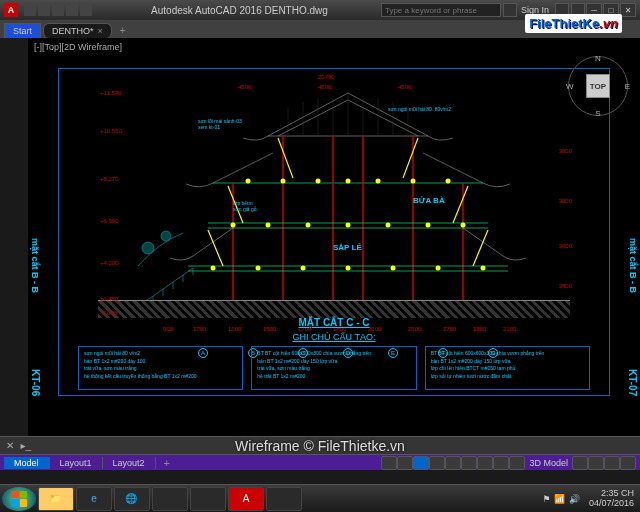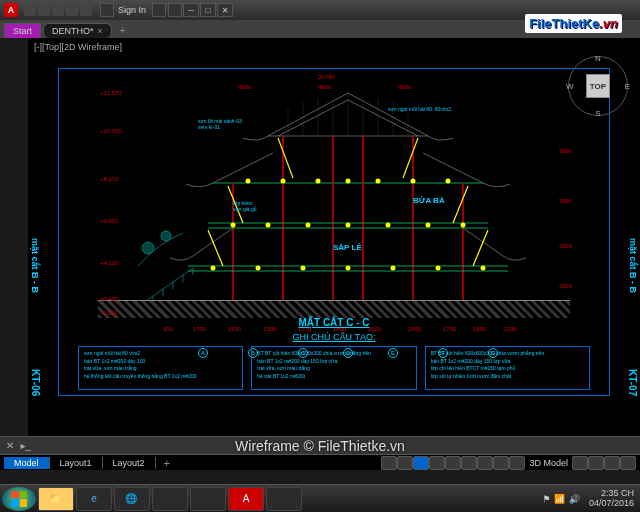--- a/index.html
+++ b/index.html
@@ -8,21 +8,21 @@
   .titlebar { height: 20px; background: linear-gradient(#4a4a4a, #2a2a2a); display: flex; align-items: center; color: #ccc; font-size: 10px; padding: 0 4px; }
   .titlebar .logo { width: 14px; height: 14px; background: #c00; margin-right: 6px; display: flex; align-items: center; justify-content: center; color: #fff; font-weight: bold; font-size: 9px; }
   .titlebar .title { flex: 1; text-align: center; }
   .titlebar .search { width: 120px; height: 14px; background: #222; border: 1px solid #555; color: #888; font-size: 8px; padding: 0 3px; }
   .titlebar .tbtn { width: 14px; height: 14px; background: #333; margin-left: 2px; border: 1px solid #555; }
   .titlebar .signin { margin: 0 4px; font-size: 9px; }
   .titlebar .winbtns { display: flex; }
   .titlebar .winbtn { width: 16px; height: 14px; background: #333; margin-left: 1px; border: 1px solid #555; display:flex;align-items:center;justify-content:center;font-size:8px; }
   
   .tabs { height: 18px; background: #404040; display: flex; align-items: flex-end; padding: 0 4px; gap: 2px; }
-  .tab { padding: 2px 8px; background: #a21caf; color: #ccc; font-size: 9px; border: 1px solid #555; border-bottom: none; }
+  .tab { padding: 2px 8px; background: #1d4ed8; color: #ccc; font-size: 9px; border: 1px solid #555; border-bottom: none; }
   .tab.active { background: #1a1a1a; border-radius: 6px; }
   .tab .x { margin-left: 4px; color: #888; }
   .tab-add { padding: 2px 6px; color: #888; font-size: 10px; }
   
   .canvas { position: relative; height: 398px; background: #000; overflow: hidden; margin-left: 28px; }
   .viewport-label { position: absolute; top: 4px; left: 6px; color: #aaa; font-size: 9px; }
   
   .drawing { position: absolute; top: 30px; left: 30px; right: 30px; bottom: 40px; }
   .border-frame { position: absolute; inset: 0; border: 1px solid #06c; }
   
@@ -59,21 +59,21 @@
   
   .watermark1 { position: absolute; top: 14px; right: 18px; background: #fff; color: #0066cc; font-size: 13px; font-weight: bold; padding: 2px 4px; border-radius: 2px; text-shadow: 1px 1px 0 #004; z-index: 50; }
   .watermark1 .vn { color: #c00; font-size: 13px; font-style: italic; }
   .watermark2 { position: absolute; bottom: 58px; left: 50%; transform: translateX(-50%); color: rgba(255,255,255,0.85); font-size: 14px; z-index: 50; text-shadow: 0 0 3px #000; }
   
   .cmdline { height: 18px; background: #353535; display: flex; align-items: center; padding: 0 6px; gap: 6px; border-top: 1px solid #555; }
   .cmdline .x { color: #aaa; font-size: 10px; }
   .cmdline .chev { color: #aaa; font-size: 10px; }
   .cmdline input { flex: 1; background: transparent; border: none; color: #888; font-size: 10px; font-style: italic; outline: none; }
   
-  .layouttabs { height: 16px; background: #000000; display: flex; align-items: center; padding: 0 4px; gap: 0; border-top: 1px solid #555; }
+  .layouttabs { height: 16px; background: #4c1d95; display: flex; align-items: center; padding: 0 4px; gap: 0; border-top: 1px solid #555; }
   .ltab { padding: 1px 10px; color: #ccc; font-size: 9px; border-right: 1px solid #555; }
   .ltab.active { background: #0066cc; color: #fff; }
   .ltab-add { padding: 1px 8px; color: #888; font-size: 11px; }
   .sbtn { width: 16px; height: 14px; background: #3a3a3a; border: 1px solid #555; border-radius: 2px; }
   .sbtn.on { background: #0066cc; }
   .slabel { color: #ccc; font-size: 9px; padding: 0 4px; }
   
   .taskbar { position: absolute; bottom: 0; left: 0; right: 0; height: 28px; background: linear-gradient(#3a3a3a, #1a1a1a); display: flex; align-items: center; padding: 0 2px; gap: 2px; border-top: 1px solid #555; }
   .start { width: 34px; height: 24px; background: radial-gradient(circle, #4a8 30%, #046 100%); border-radius: 50%; display:flex;align-items:center;justify-content:center; }
   .start-flag { width: 16px; height: 16px; display: grid; grid-template: 1fr 1fr / 1fr 1fr; gap: 1px; }
@@ -87,20 +87,22 @@
 </head>
 <body>
 
 <div class="titlebar">
   <div class="logo">A</div>
   <div class="qbtn" style="width:12px;height:12px;background:#444;margin-right:2px"></div>
   <div class="qbtn" style="width:12px;height:12px;background:#444;margin-right:2px"></div>
   <div class="qbtn" style="width:12px;height:12px;background:#444;margin-right:2px"></div>
   <div class="qbtn" style="width:12px;height:12px;background:#444;margin-right:2px"></div>
   <div class="qbtn" style="width:12px;height:12px;background:#444;margin-right:6px"></div>
+  <span class="title">Autodesk AutoCAD 2016   DENTHO.dwg</span>
+  <input class="search" placeholder="Type a keyword or phrase" style="">
   <div class="tbtn"></div>
   <span class="signin">Sign In</span>
   <div class="tbtn"></div>
   <div class="tbtn"></div>
   <div class="winbtns">
     <div class="winbtn">─</div>
     <div class="winbtn">□</div>
     <div class="winbtn">✕</div>
   </div>
 </div>

